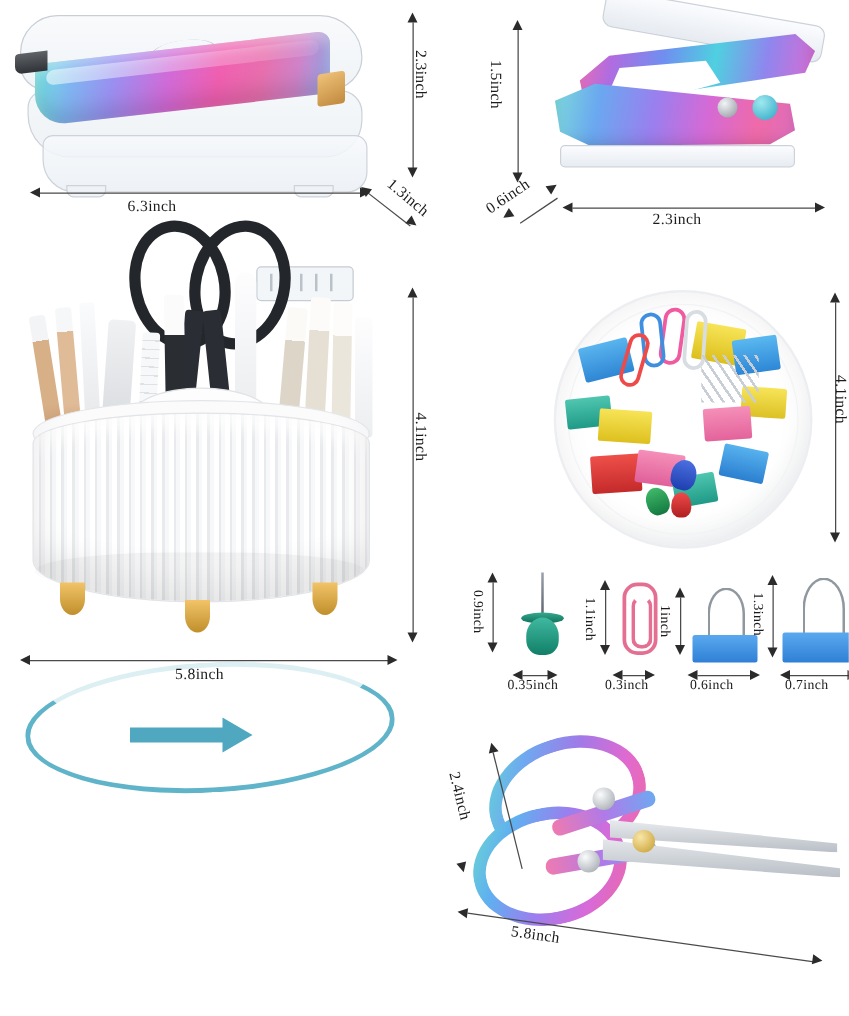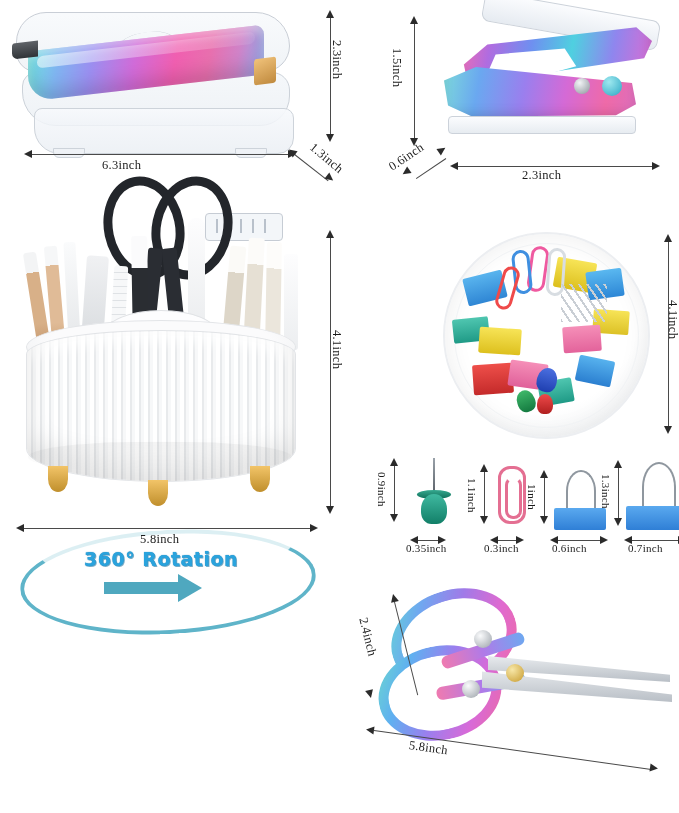--- a/index.html
+++ b/index.html
@@ -298,21 +298,20 @@
       <div class="hd-band"></div>
       <div class="hd-foot" style="left:36px;top:296px;"></div>
       <div class="hd-foot" style="left:136px;top:310px;"></div>
       <div class="hd-foot" style="left:238px;top:296px;"></div>
 
       <div class="rot-ring"></div>
       <div class="rot-arrow">
         <div class="bar"></div>
           <div class="tip"></div>
       </div>
-      <div class="rot-text">360°  Rotation</div>
     </div>
 
     <div class="line v" style="left:330px;top:68px;height:270px;"></div>
     <div class="arr up" style="left:326px;top:60px;"></div>
     <div class="arr down" style="left:326px;top:336px;"></div>
     <div class="dim vert" style="left:344px;top:160px;">4.1inch</div>
 
     <div class="line h" style="left:24px;top:358px;width:288px;"></div>
     <div class="arr left" style="left:16px;top:354px;"></div>
     <div class="arr right" style="left:310px;top:354px;"></div>

